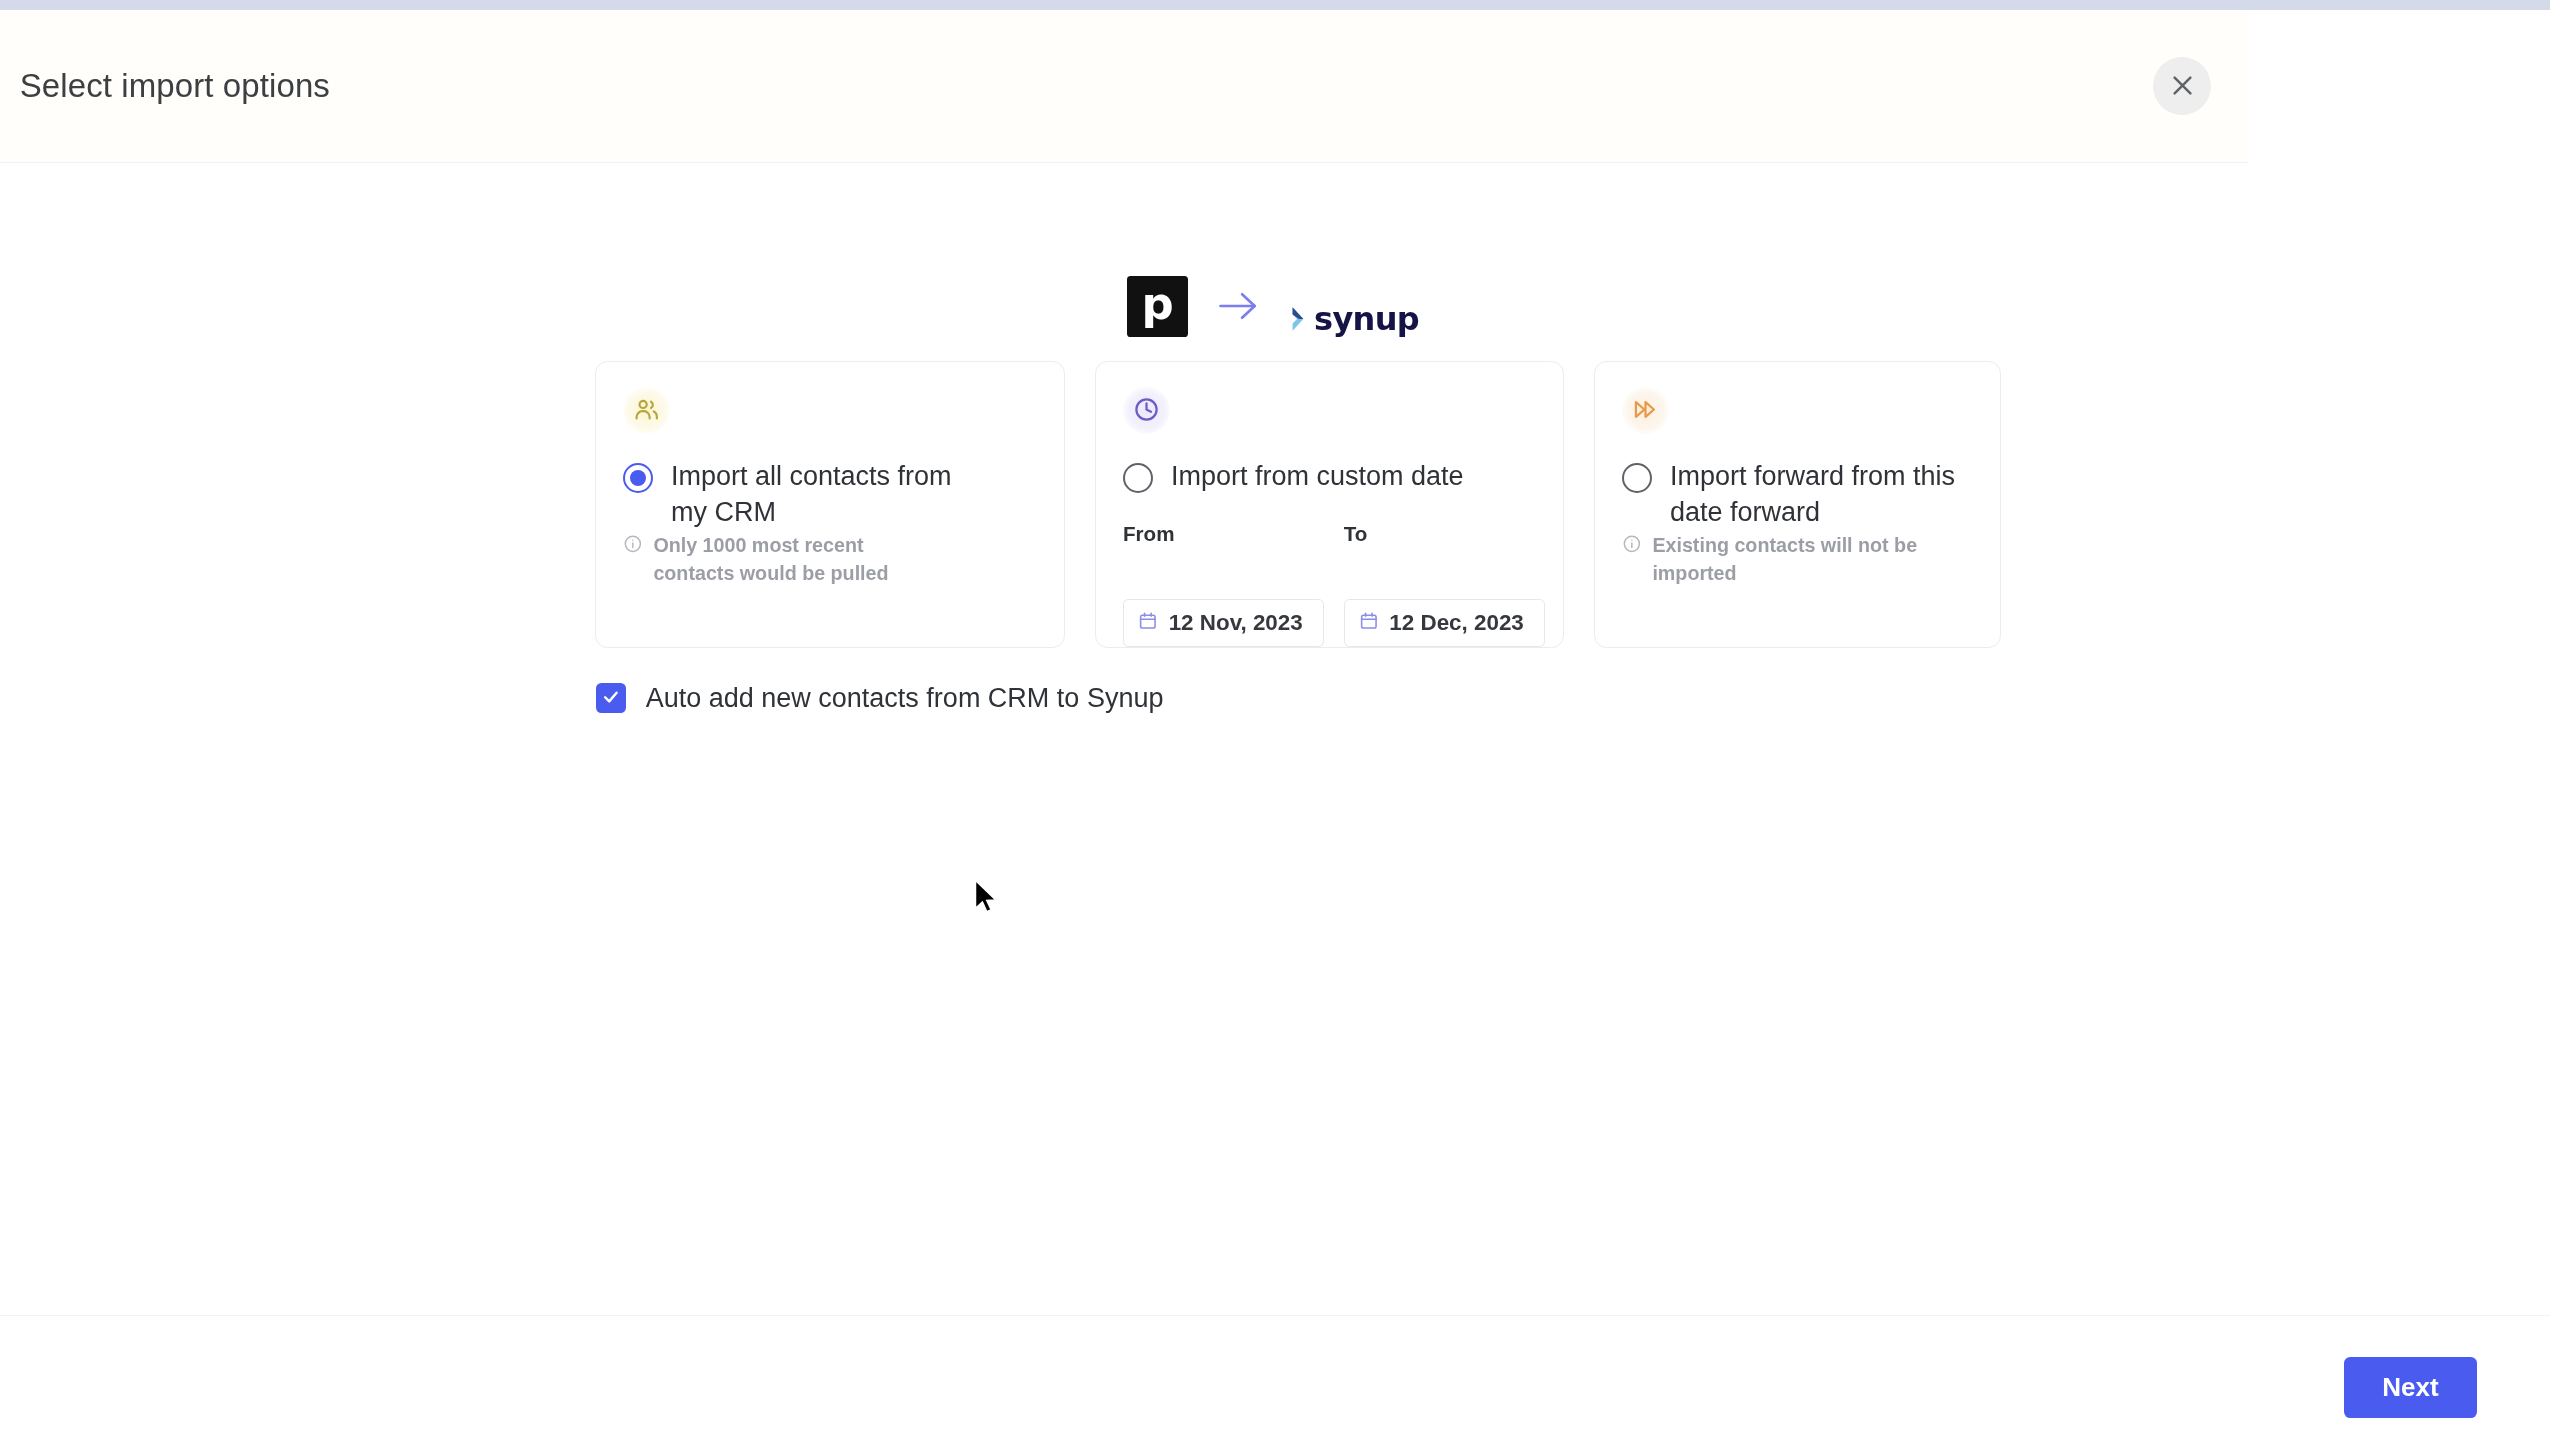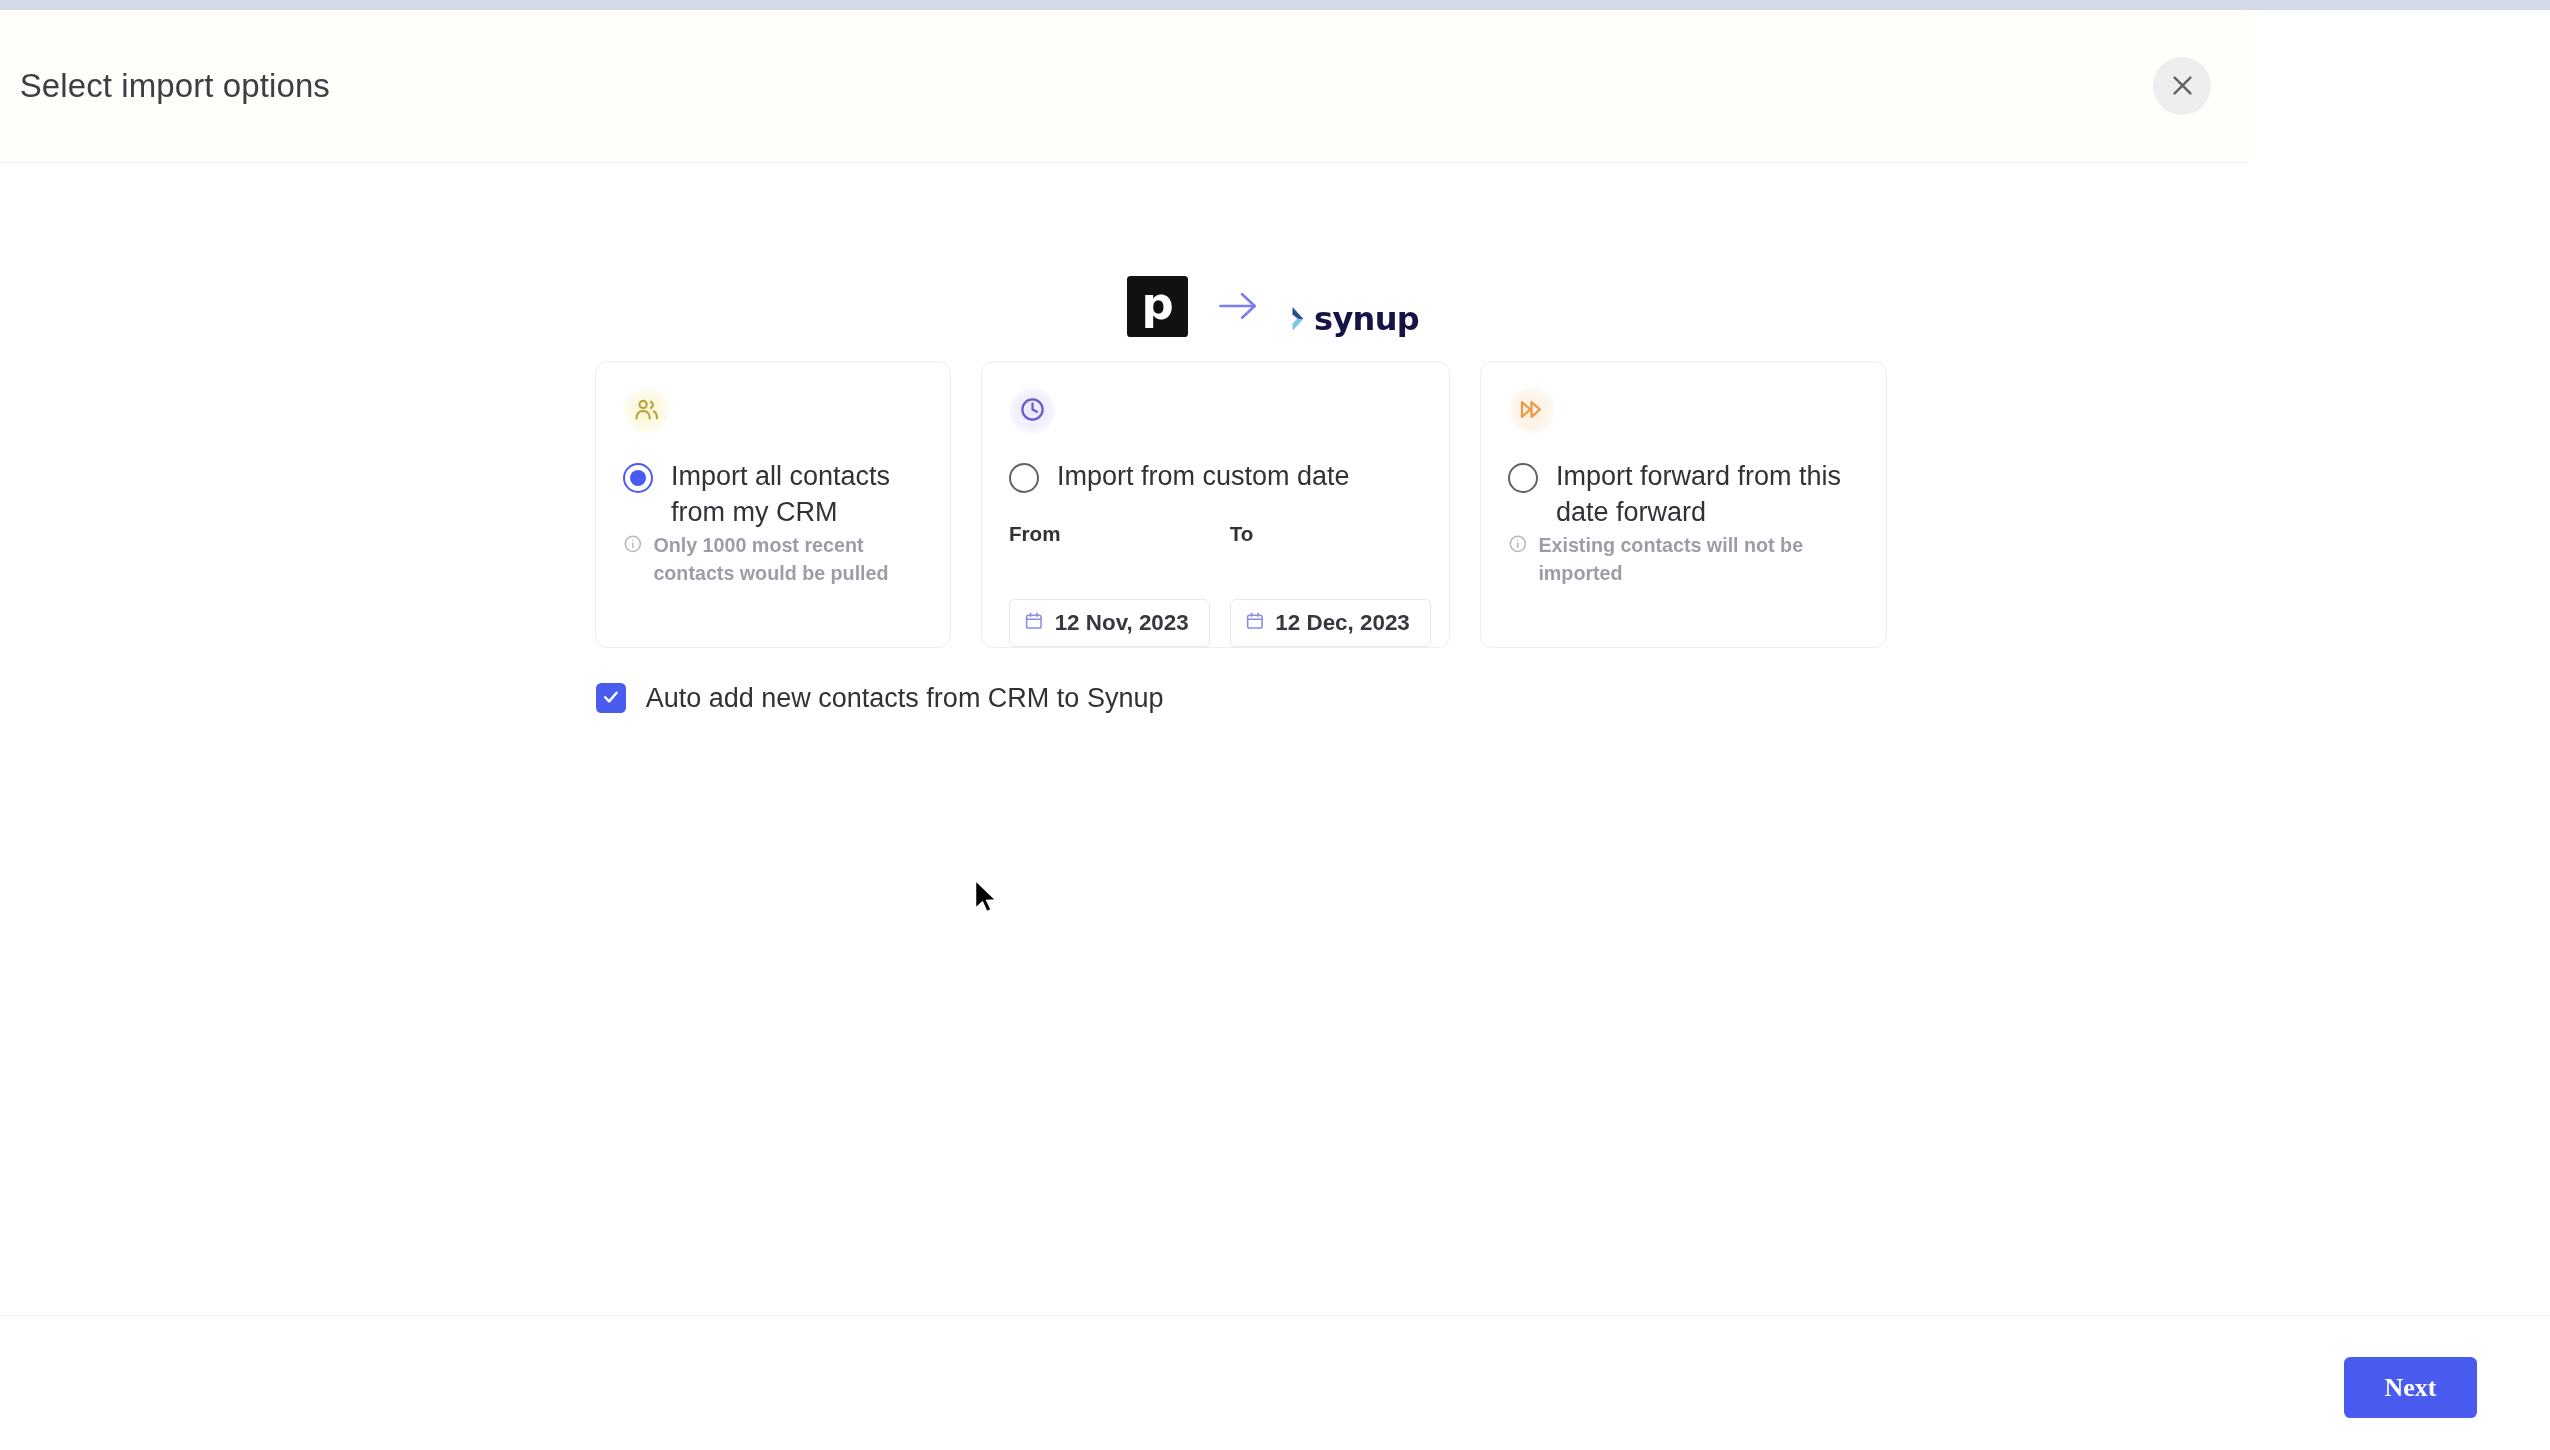--- a/index.html
+++ b/index.html
@@ -120,21 +120,21 @@
     display: flex;
     gap: 30px;
   }
   .card {
     background: #ffffff;
     border: 1.8px solid #ececef;
     border-radius: 12.5px;
     padding: 25px 27px 27px 27px;
     position: relative;
   }
-  .card-1 { width: 356px; height: 287px; }
+  .card-1 { width: 470px; height: 287px; }
   .card-2 { width: 469px; height: 287px; }
   .card-3 { width: 407px; height: 287px; }
 
   .badge {
     width: 47px;
     height: 47px;
     border-radius: 50%;
     display: flex;
     align-items: center;
     justify-content: center;
@@ -280,21 +280,21 @@
     top: 41px;
     width: 133px;
     height: 61px;
     background: #4a5bf0;
     border: none;
     border-radius: 6.3px;
     color: #ffffff;
     font-size: 26px;
     font-weight: 700;
     cursor: pointer;
-    font-family: Liberation Serif, serif;
+    font-family: Liberation Sans, sans-serif;
   }
 </style>
 </head>
 <body>
 
 <div class="screen">
 
   <div class="top-strip"></div>
 
   <div class="header">

